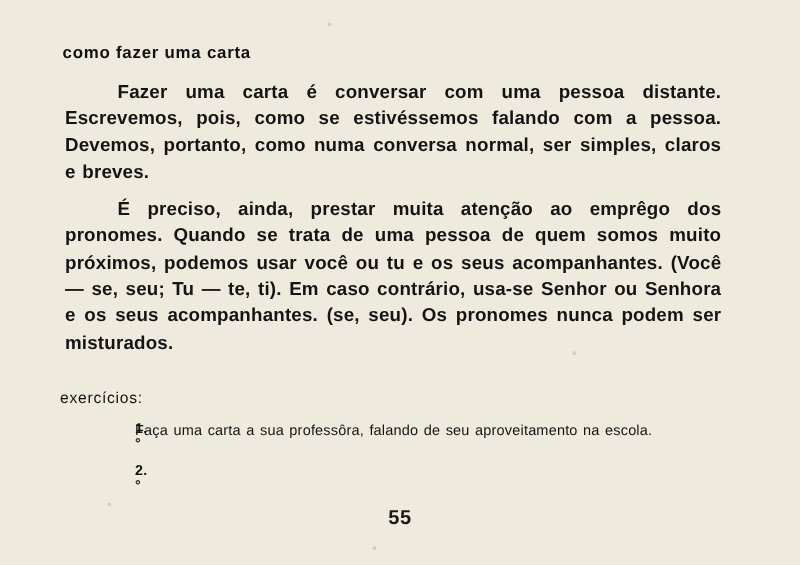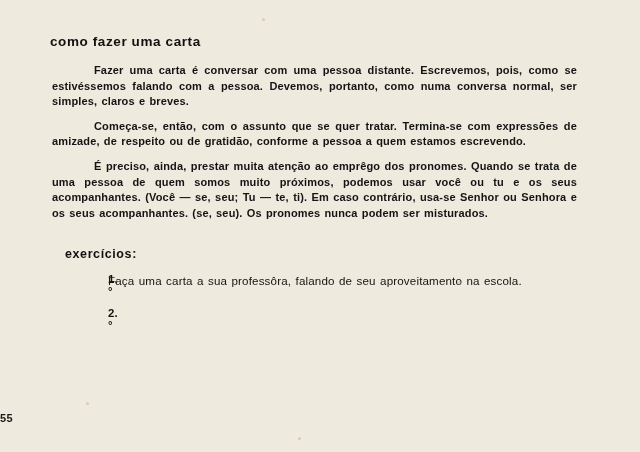--- a/index.html
+++ b/index.html
@@ -26,35 +26,35 @@
     font-weight: bold;
     letter-spacing: 0.6px;
     color: #111;
     margin: 4px 0 14px 4px;
   }
   .body-block {
     width: 525px;
     margin-left: 6px;
   }
   p.para {
-    font-size: 11px;
+    font-size: 15px;
     font-weight: bold;
     line-height: 1.42;
     letter-spacing: 0.15px;
     text-align: justify;
     text-indent: 42px;
     margin: 0 0 9px 0;
     color: #141414;
     word-spacing: 1px;
   }
   .exercises-title {
     font-size: 12.5px;
-    font-weight: bold;
+    font-weight: normal;
     letter-spacing: 0.6px;
-    margin: 26px 0 12px 19px;
+    margin: 26px 0 12px 2px;
     color: #111;
   }
   .ex-list {
     margin: 0 0 0 6px;
     padding: 0;
     list-style: none;
   }
   .ex-item {
     display: flex;
     align-items: flex-start;
@@ -77,22 +77,22 @@
     letter-spacing: 0.15px;
     color: #141414;
     width: 470px;
     word-spacing: 1px;
   }
   .folio {
     position: absolute;
     left: 0;
     right: 0;
     bottom: 28px;
-    text-align: left;
-    font-size: 11px;
+    text-align: center;
+    font-size: 16px;
     font-weight: bold;
     letter-spacing: 0.5px;
     color: #1a1a1a;
   }
   .speck {
     position: absolute;
     background: #bdb49f;
     border-radius: 50%;
     opacity: 0.55;
   }
@@ -104,21 +104,20 @@
 
   <div class="speck" style="left:262px; top:18px; width:3px; height:3px;"></div>
   <div class="speck" style="left:458px; top:281px; width:3px; height:3px;"></div>
   <div class="speck" style="left:86px; top:402px; width:3px; height:3px;"></div>
   <div class="speck" style="left:298px; top:437px; width:3px; height:3px;"></div>
 
   <h1 class="heading">como fazer uma carta</h1>
 
   <div class="body-block">
     <p class="para">Fazer uma carta é conversar com uma pessoa distante. Escrevemos, pois, como se estivéssemos falando com a pessoa. Devemos, portanto, como numa conversa normal, ser simples, claros e breves.</p>
-    <p class="para">Começa-se, então, com o assunto que se quer tratar. Termina-se com expressões de amizade, de respeito ou de gratidão, conforme a pessoa a quem estamos escrevendo.</p>
     <p class="para">É preciso, ainda, prestar muita atenção ao emprêgo dos pronomes. Quando se trata de uma pessoa de quem somos muito próximos, podemos usar você ou tu e os seus acompanhantes. (Você — se, seu; Tu — te, ti). Em caso contrário, usa-se Senhor ou Senhora e os seus acompanhantes. (se, seu). Os pronomes nunca podem ser misturados.</p>
   </div>
 
   <h2 class="exercises-title">exercícios:</h2>
 
   <ul class="ex-list">
     <li class="ex-item">
       <span class="ex-num">1.°</span>
       <span class="ex-text">Faça uma carta a sua professôra, falando de seu aproveitamento na escola.</span>
     </li>

